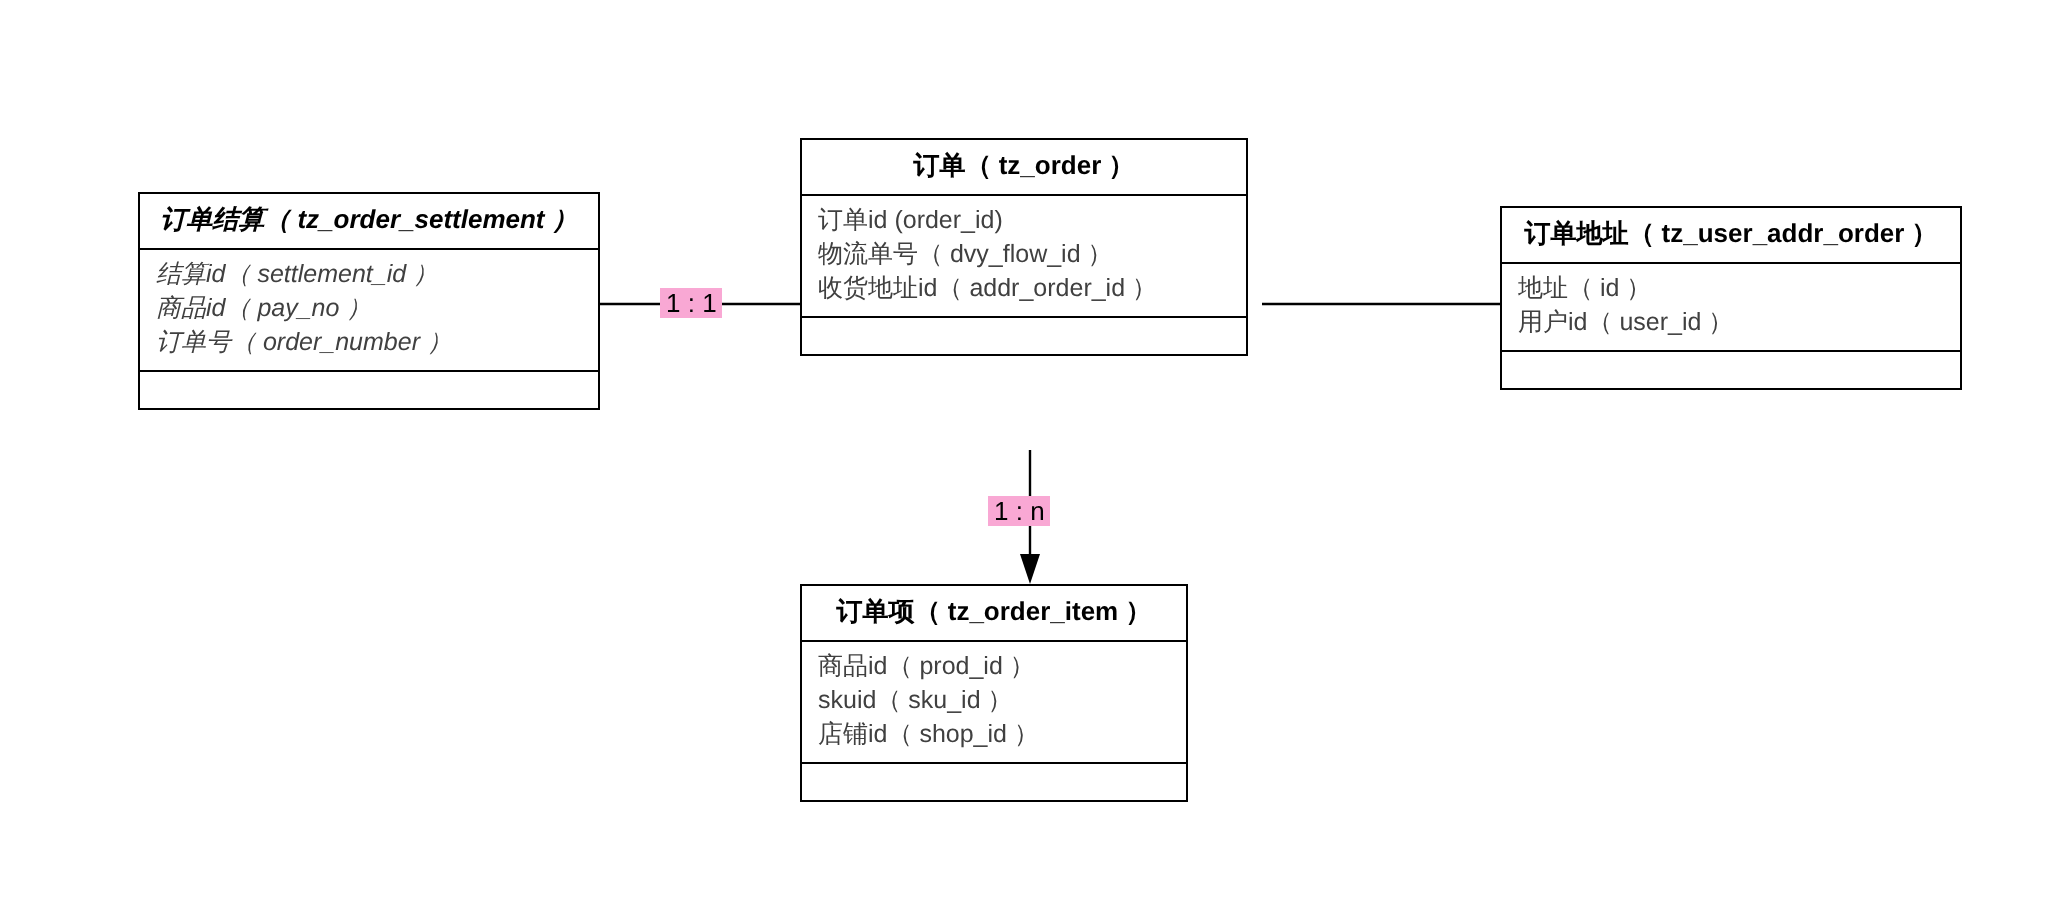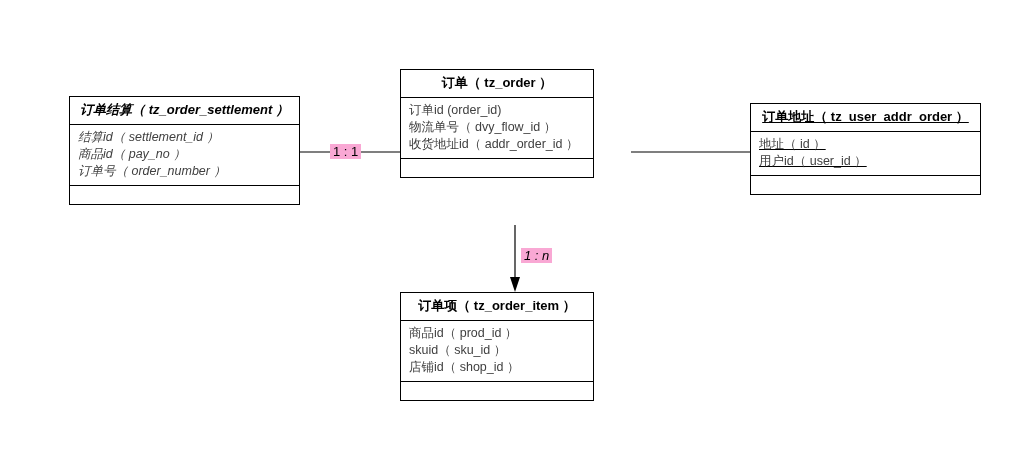--- a/index.html
+++ b/index.html
@@ -82,46 +82,46 @@
   <div class="entity" style="left:69px; top:96px; width:231px;font-style:italic;">
     <div class="entity-title">订单结算（ tz_order_settlement ）</div>
     <div class="entity-fields">
       <div class="field">结算id（ settlement_id ）</div>
       <div class="field">商品id（ pay_no ）</div>
       <div class="field">订单号（ order_number ）</div>
     </div>
     <div class="entity-footer"></div>
   </div>
 
-  <div class="entity" style="left:400px; top:69px; width:194px;">
+  <div class="entity" style="left:400px; top:69px; width:224px;">
     <div class="entity-title">订单（ tz_order ）</div>
     <div class="entity-fields">
       <div class="field">订单id (order_id)</div>
       <div class="field">物流单号（ dvy_flow_id ）</div>
       <div class="field">收货地址id（ addr_order_id ）</div>
     </div>
     <div class="entity-footer"></div>
   </div>
 
-  <div class="entity" style="left:750px; top:103px; width:231px;text-decoration:underline;">
+  <div class="entity" style="left:750px; top:103px; width:231px;">
     <div class="entity-title">订单地址（ tz_user_addr_order ）</div>
     <div class="entity-fields">
       <div class="field">地址（ id ）</div>
       <div class="field">用户id（ user_id ）</div>
     </div>
     <div class="entity-footer"></div>
   </div>
 
   <div class="entity" style="left:400px; top:292px; width:194px;">
     <div class="entity-title">订单项（ tz_order_item ）</div>
     <div class="entity-fields">
       <div class="field">商品id（ prod_id ）</div>
       <div class="field">skuid（ sku_id ）</div>
       <div class="field">店铺id（ shop_id ）</div>
     </div>
     <div class="entity-footer"></div>
   </div>
 
   <div class="edge-label" style="left:330px; top:144px;">1 : 1</div>
 
-  <div class="edge-label" style="left:521px; top:248px;font-style:italic;">1 : n</div>
+  <div class="edge-label" style="left:494px; top:248px;">1 : n</div>
 
 </div>
 
 </body></html>

